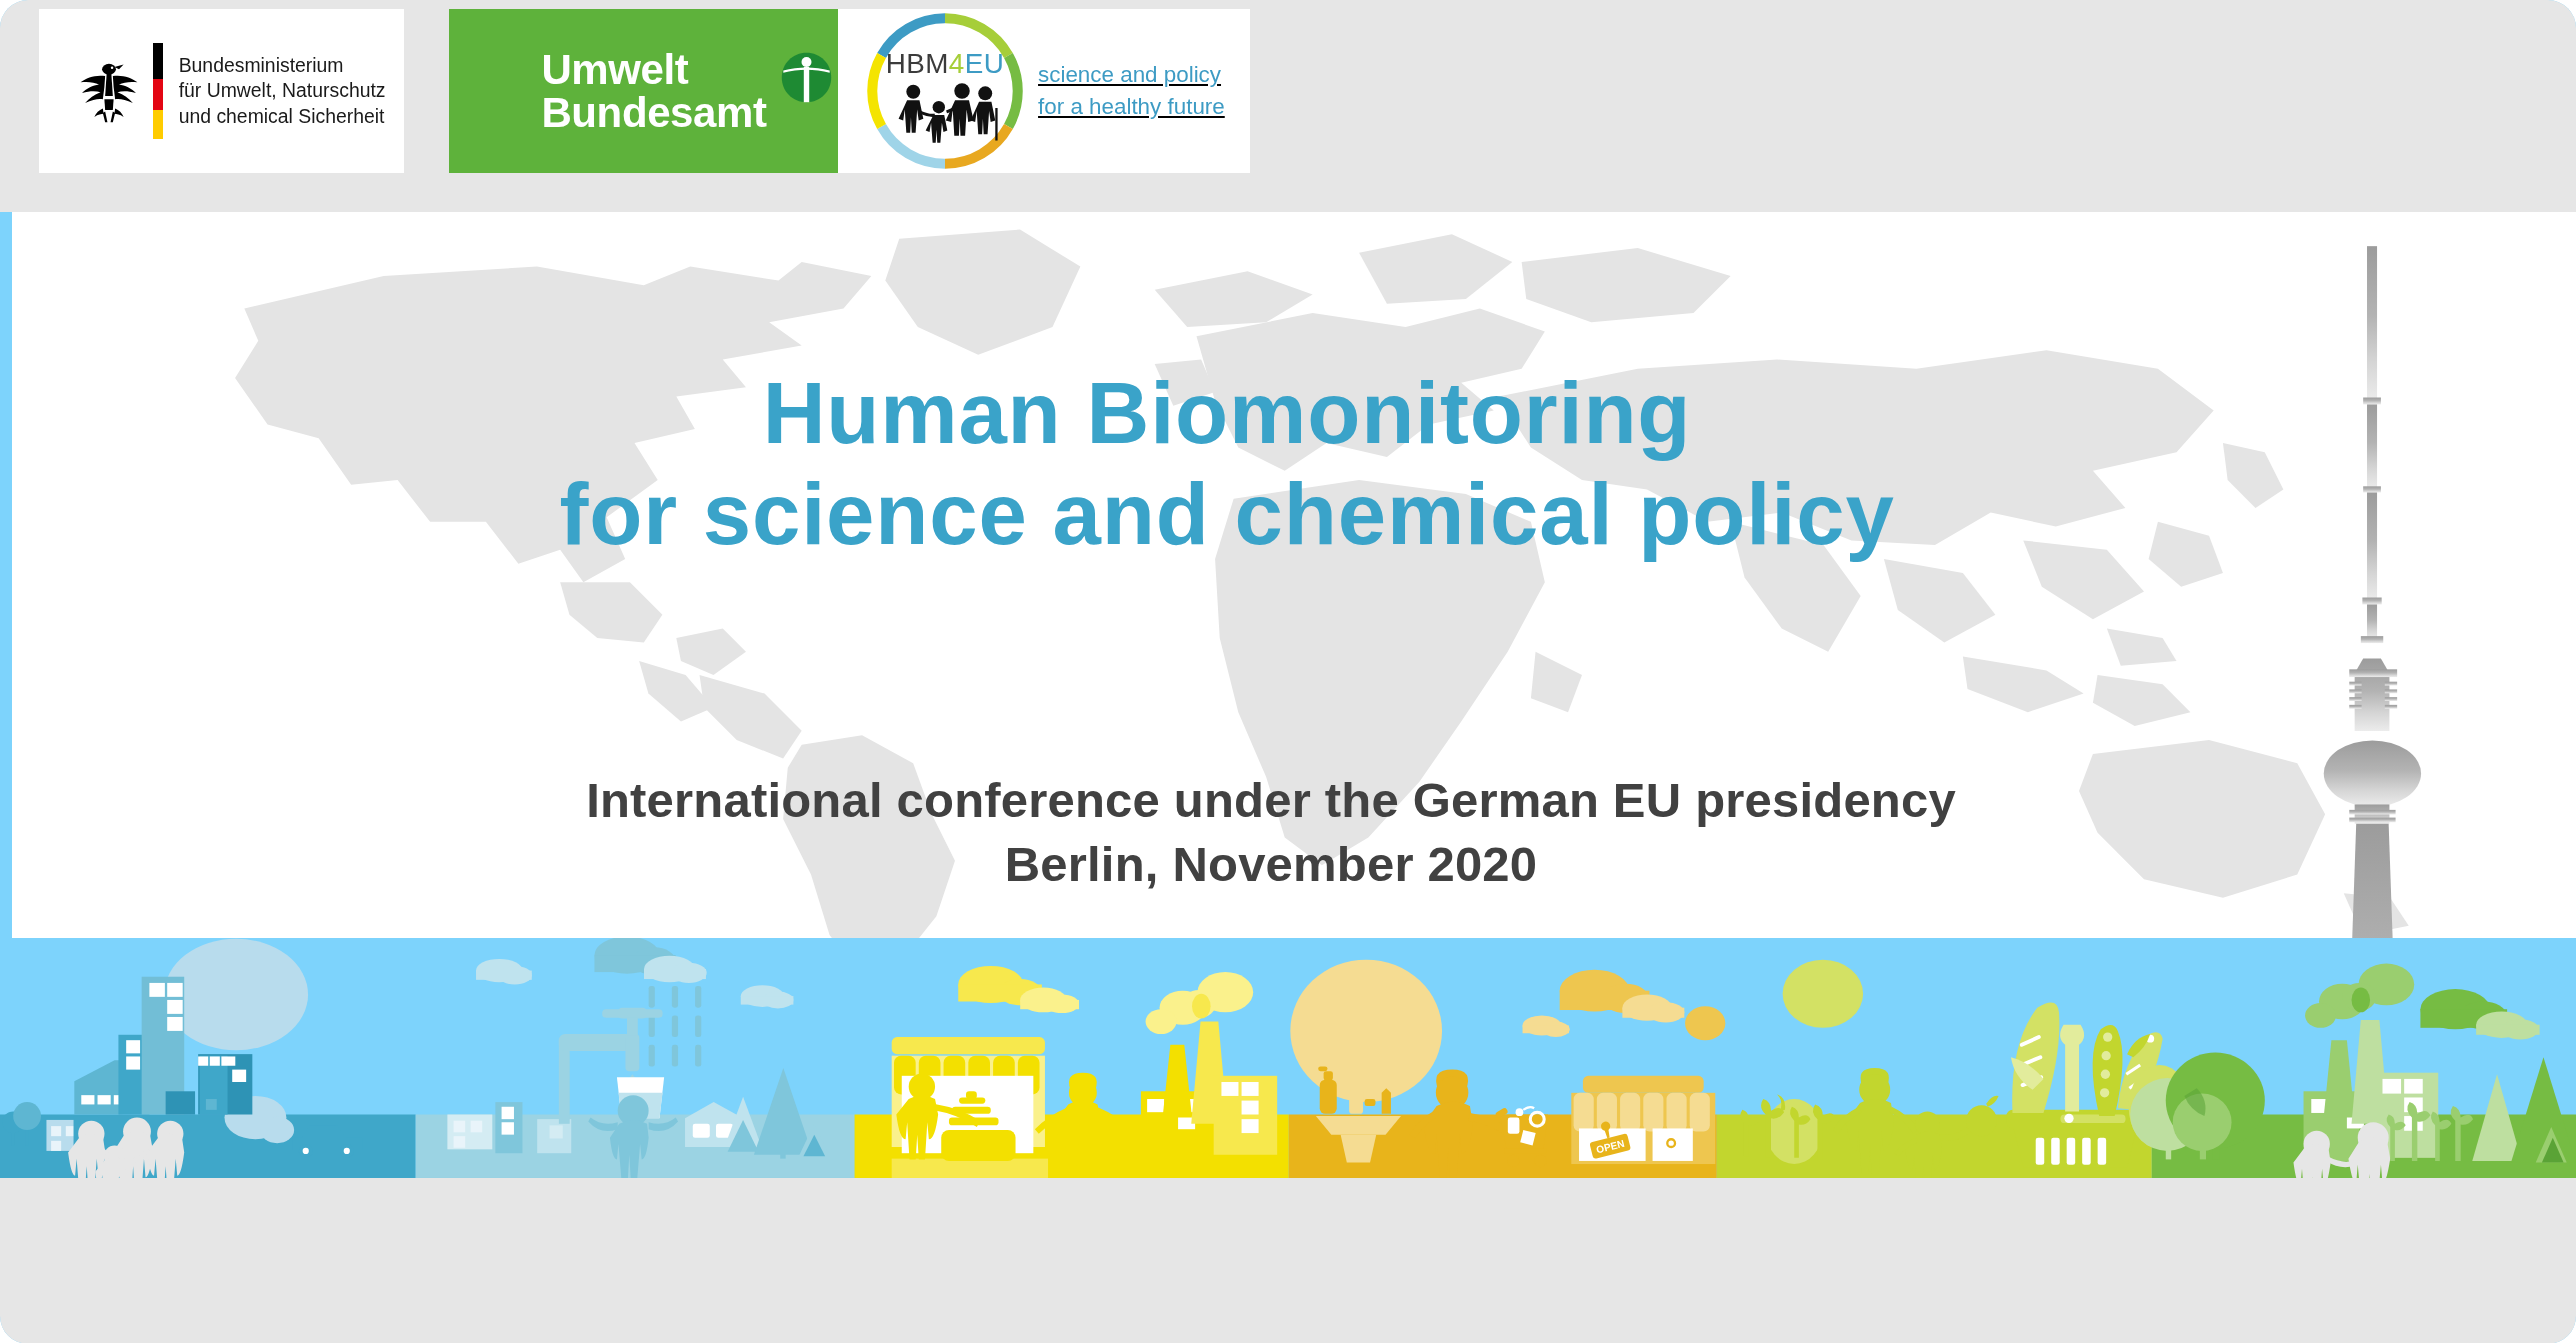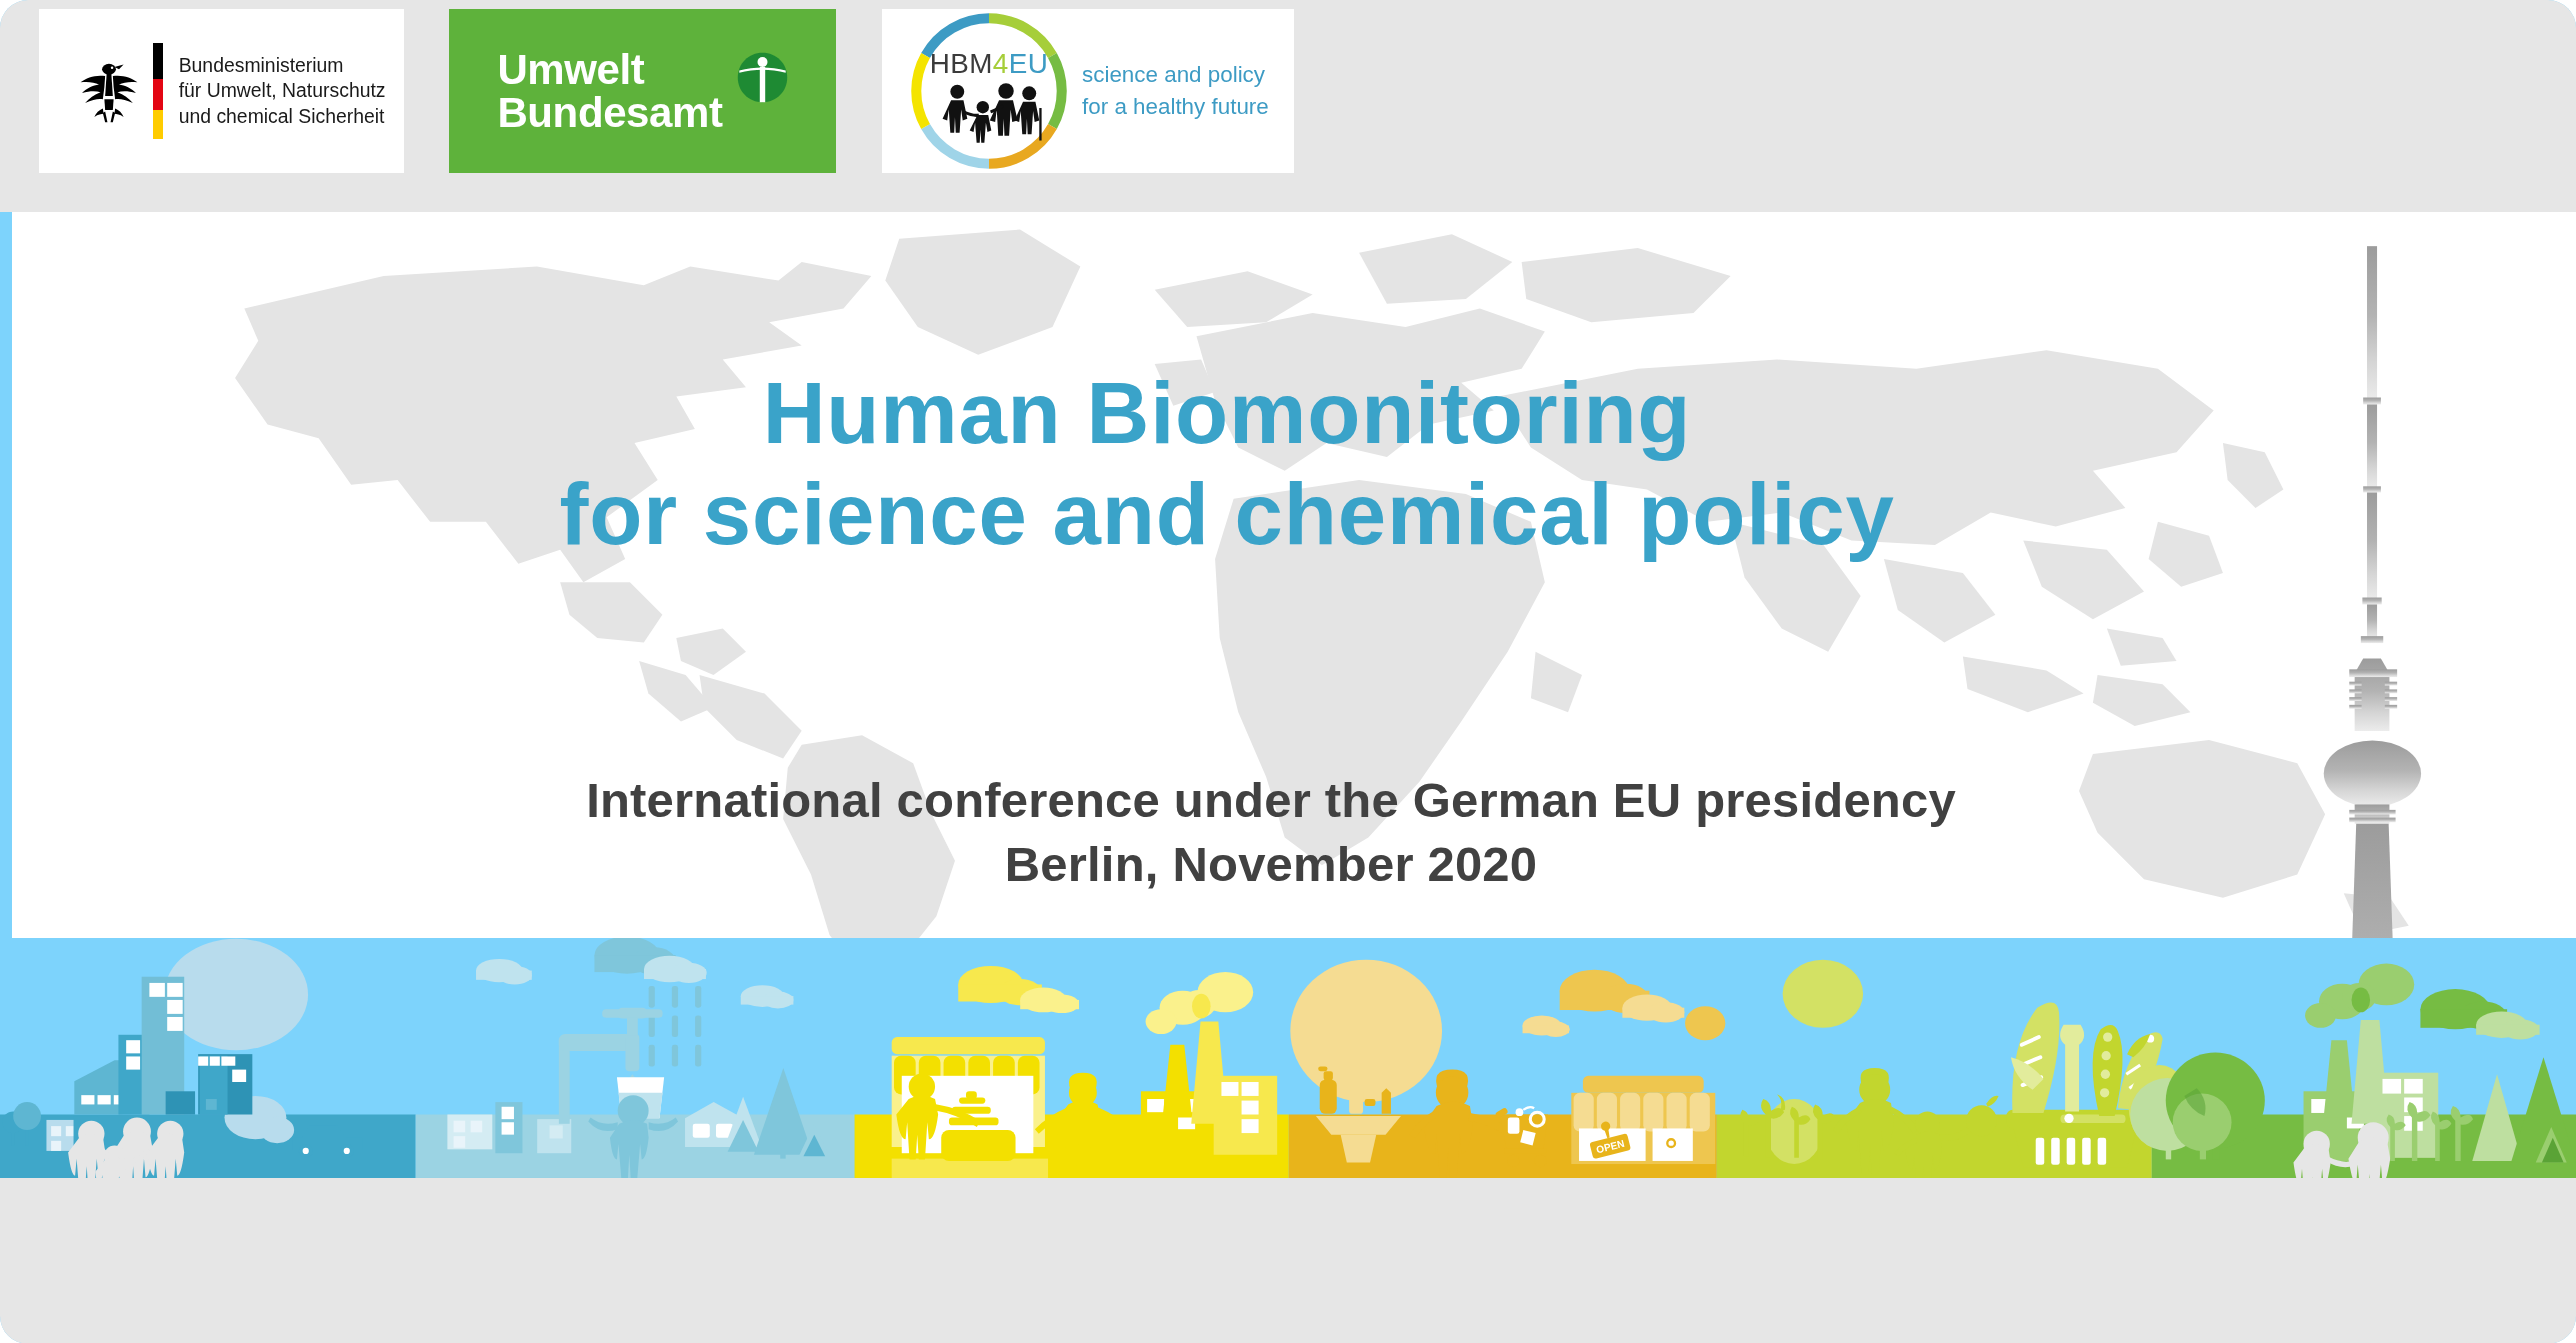--- a/index.html
+++ b/index.html
@@ -16,22 +16,22 @@
   
   .header-band{
     position:absolute;left:0;top:0;width:2576px;height:212px;
     background:#e6e6e6;
   }
   .logo-box{
     position:absolute;top:9.3px;height:164px;background:#ffffff;
     display:flex;align-items:center;justify-content:center;
   }
   #logo-bmu{left:39px;width:365px;}
-  #logo-uba{left:449px;width:387px;background:#5eb23b;}
-  #logo-hbm4eu{left:882px;width:412px;}
+  #logo-uba{left:449px;width:387px;background:#5eb23b;padding-left:44px;}
+  #logo-hbm4eu{left:838px;width:412px;text-decoration:underline;}
 
   
   .bmu-inner{display:flex;align-items:center;gap:0;padding-left:21.7px;}
   .bmu-eagle{width:60px;height:71px;flex:0 0 auto;}
   .bmu-flag{width:10px;height:96px;margin:0 15.5px 0 14px;flex:0 0 auto;
     background:linear-gradient(to bottom,#000 0 38%,#e30613 38% 70%,#ffcc00 70% 100%);}
   .bmu-text{font-size:19.4px;line-height:1.33;color:#1a1a1a;white-space:nowrap;
     font-family:"Liberation Sans",sans-serif;font-weight:400;}
 
   

